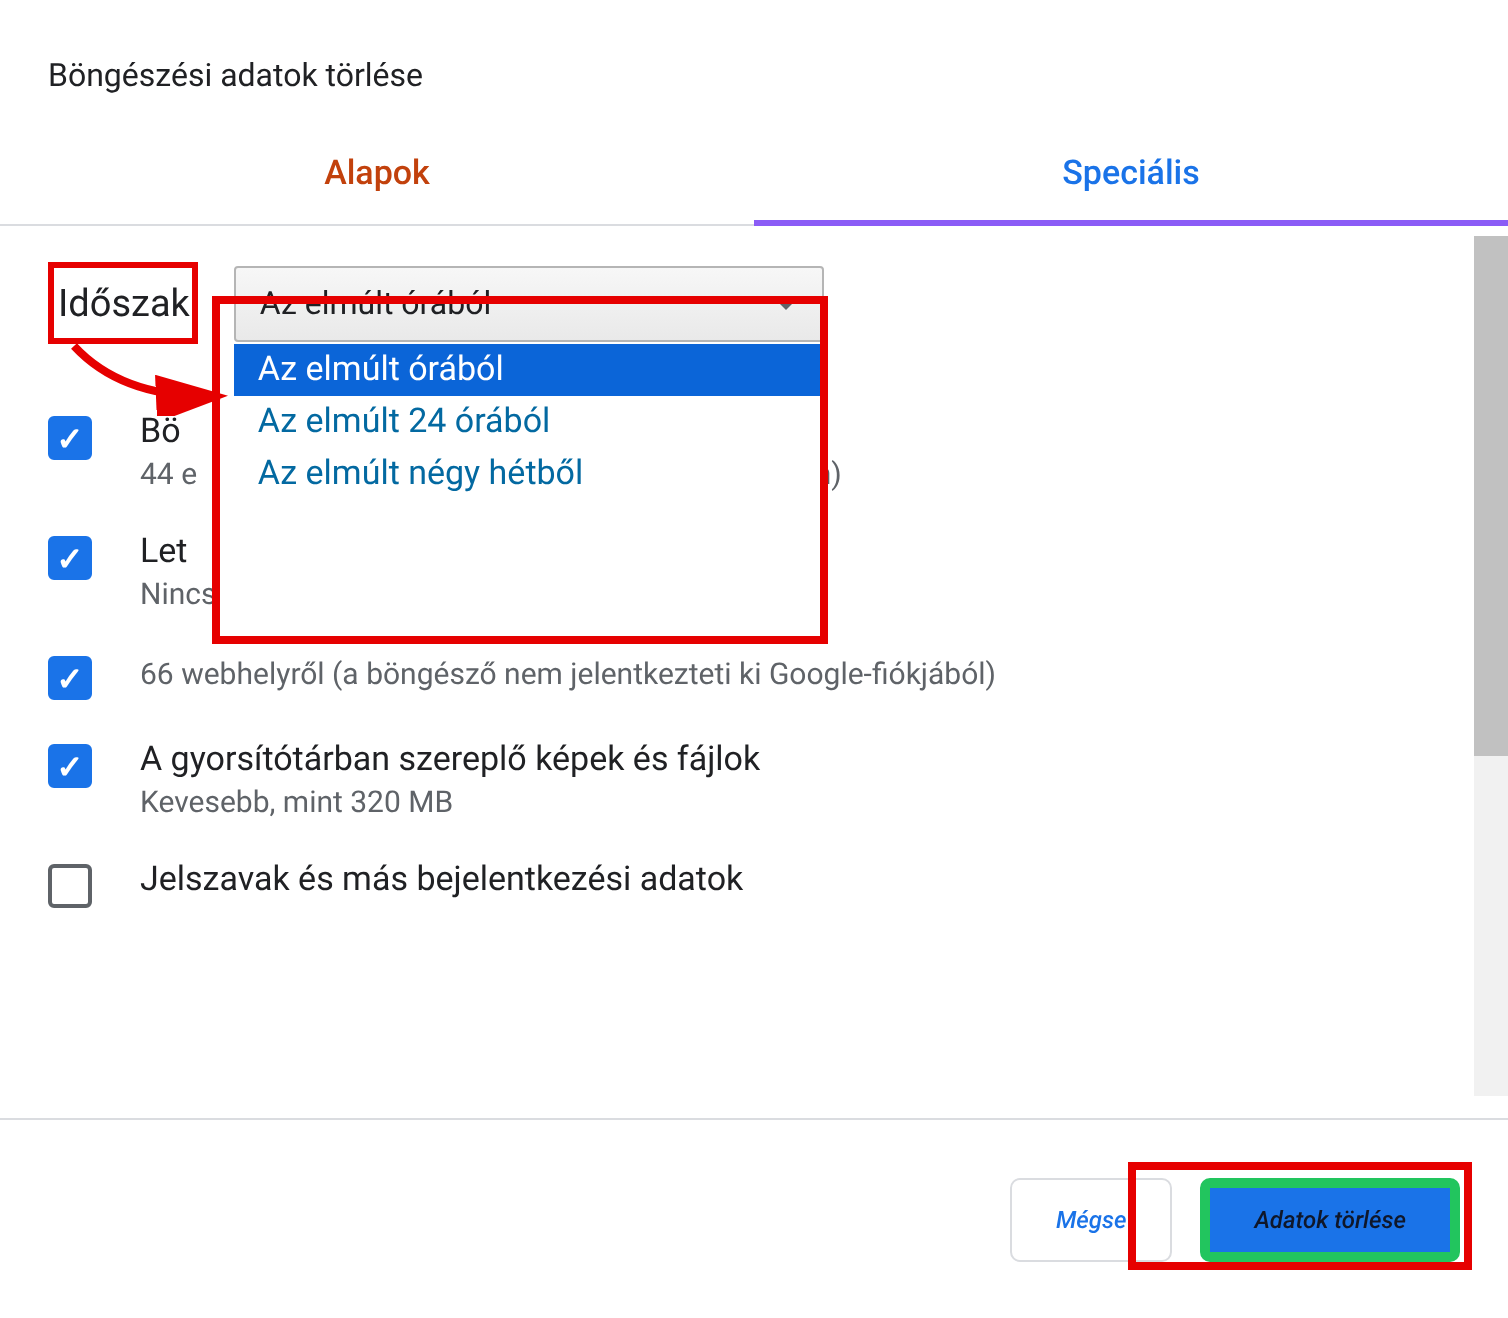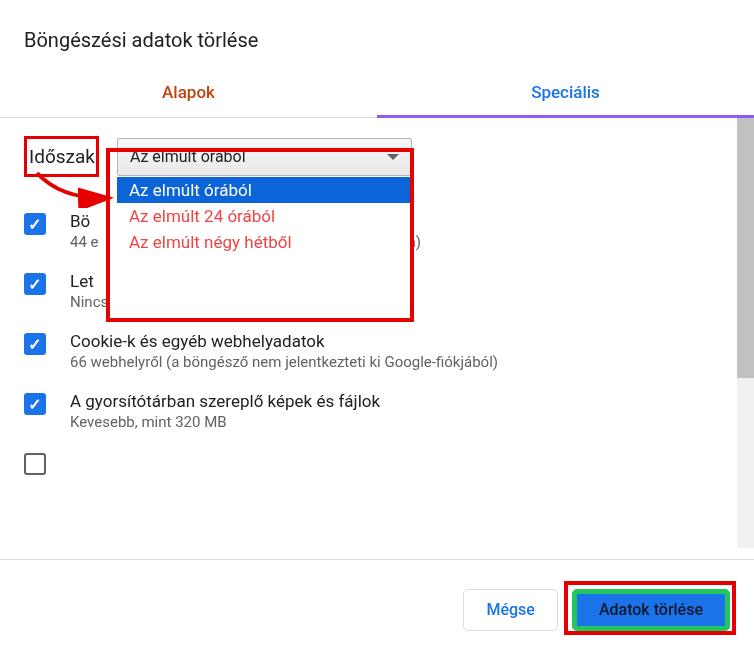--- a/index.html
+++ b/index.html
@@ -5,21 +5,21 @@
     * { box-sizing: border-box; margin: 0; padding: 0; }
     body {
       font-family: Roboto, Arial, sans-serif;
       background: #fff;
       width: 754px;
       height: 659px;
       position: relative;
       overflow: hidden;
     }
     .dialog-title {
-      font-size: 20px;
+      font-size: 16px;
       color: #202124;
       padding: 28px 24px 16px 24px;
       font-weight: 400;
     }
     .tabs {
       display: flex;
       border-bottom: 1px solid #dadce0;
     }
     .tab {
       flex: 1;
@@ -82,21 +82,21 @@
       position: absolute;
       top: 39px;
       left: 0;
       width: 295px;
       background: #fff;
       z-index: 2;
     }
     .dropdown-item {
       padding: 3px 12px;
       font-size: 17px;
-      color: #ef4444;
+      color: #0369a1;
       cursor: pointer;
     }
     .dropdown-item.selected {
       background: #0b65d8;
       color: #fff;
     }
     .red-frame {
       position: absolute;
       border: 4px solid #e60000;
       pointer-events: none;
@@ -172,25 +172,26 @@
       justify-content: flex-end;
       align-items: center;
       gap: 14px;
       padding: 0 24px;
       background: #fff;
     }
     .btn {
       height: 42px;
       padding: 0 22px;
       border-radius: 5px;
-      font-size: 16px;
+      font-size: 12px;
       font-weight: 500;
       cursor: pointer;
       display: flex;
       align-items: center;
+      font-style: italic;
     }
     .btn-cancel {
       background: #fff;
       border: 1px solid #dadce0;
       color: #1a73e8;
     }
     .btn-primary {
       background: #1a73e8;
       border: 5px solid #22c55e;
       color: #0f172a;
@@ -249,37 +250,40 @@
       <div class="item-title">Let</div>
       <div class="item-sub">Nincs</div>
     </div>
   </div>
 
   <div class="item-row">
     <div class="checkbox">
         <span class="checkmark">✓</span>
       </div>
     <div class="item-text">
-      <div class="item-title">Cookie-k és egyéb webhelyadatok</div>
       <div class="item-sub">66 webhelyről (a böngésző nem jelentkezteti ki Google-fiókjából)</div>
     </div>
   </div>
 
   <div class="item-row">
     <div class="checkbox">
         <span class="checkmark">✓</span>
       </div>
     <div class="item-text">
       <div class="item-title">A gyorsítótárban szereplő képek és fájlok</div>
       <div class="item-sub">Kevesebb, mint 320 MB</div>
     </div>
   </div>
 
   <div class="item-row">
     <div class="checkbox unchecked"></div>
+    <div class="item-text">
+      <div class="item-title">Jelszavak és más bejelentkezési adatok</div>
+      <div class="item-sub"></div>
+    </div>
   </div>
 </div>
 
 <div class="red-frame frame-select"></div>
 
 <svg class="arrow-svg" width="90" height="40">
   <defs>
     <marker id="ah" markerWidth="10" markerHeight="10" refX="8" refY="3" orient="auto">
       <path d="M0,0 L9,3 L0,6 Z" fill="#e60000"></path>
     </marker>

